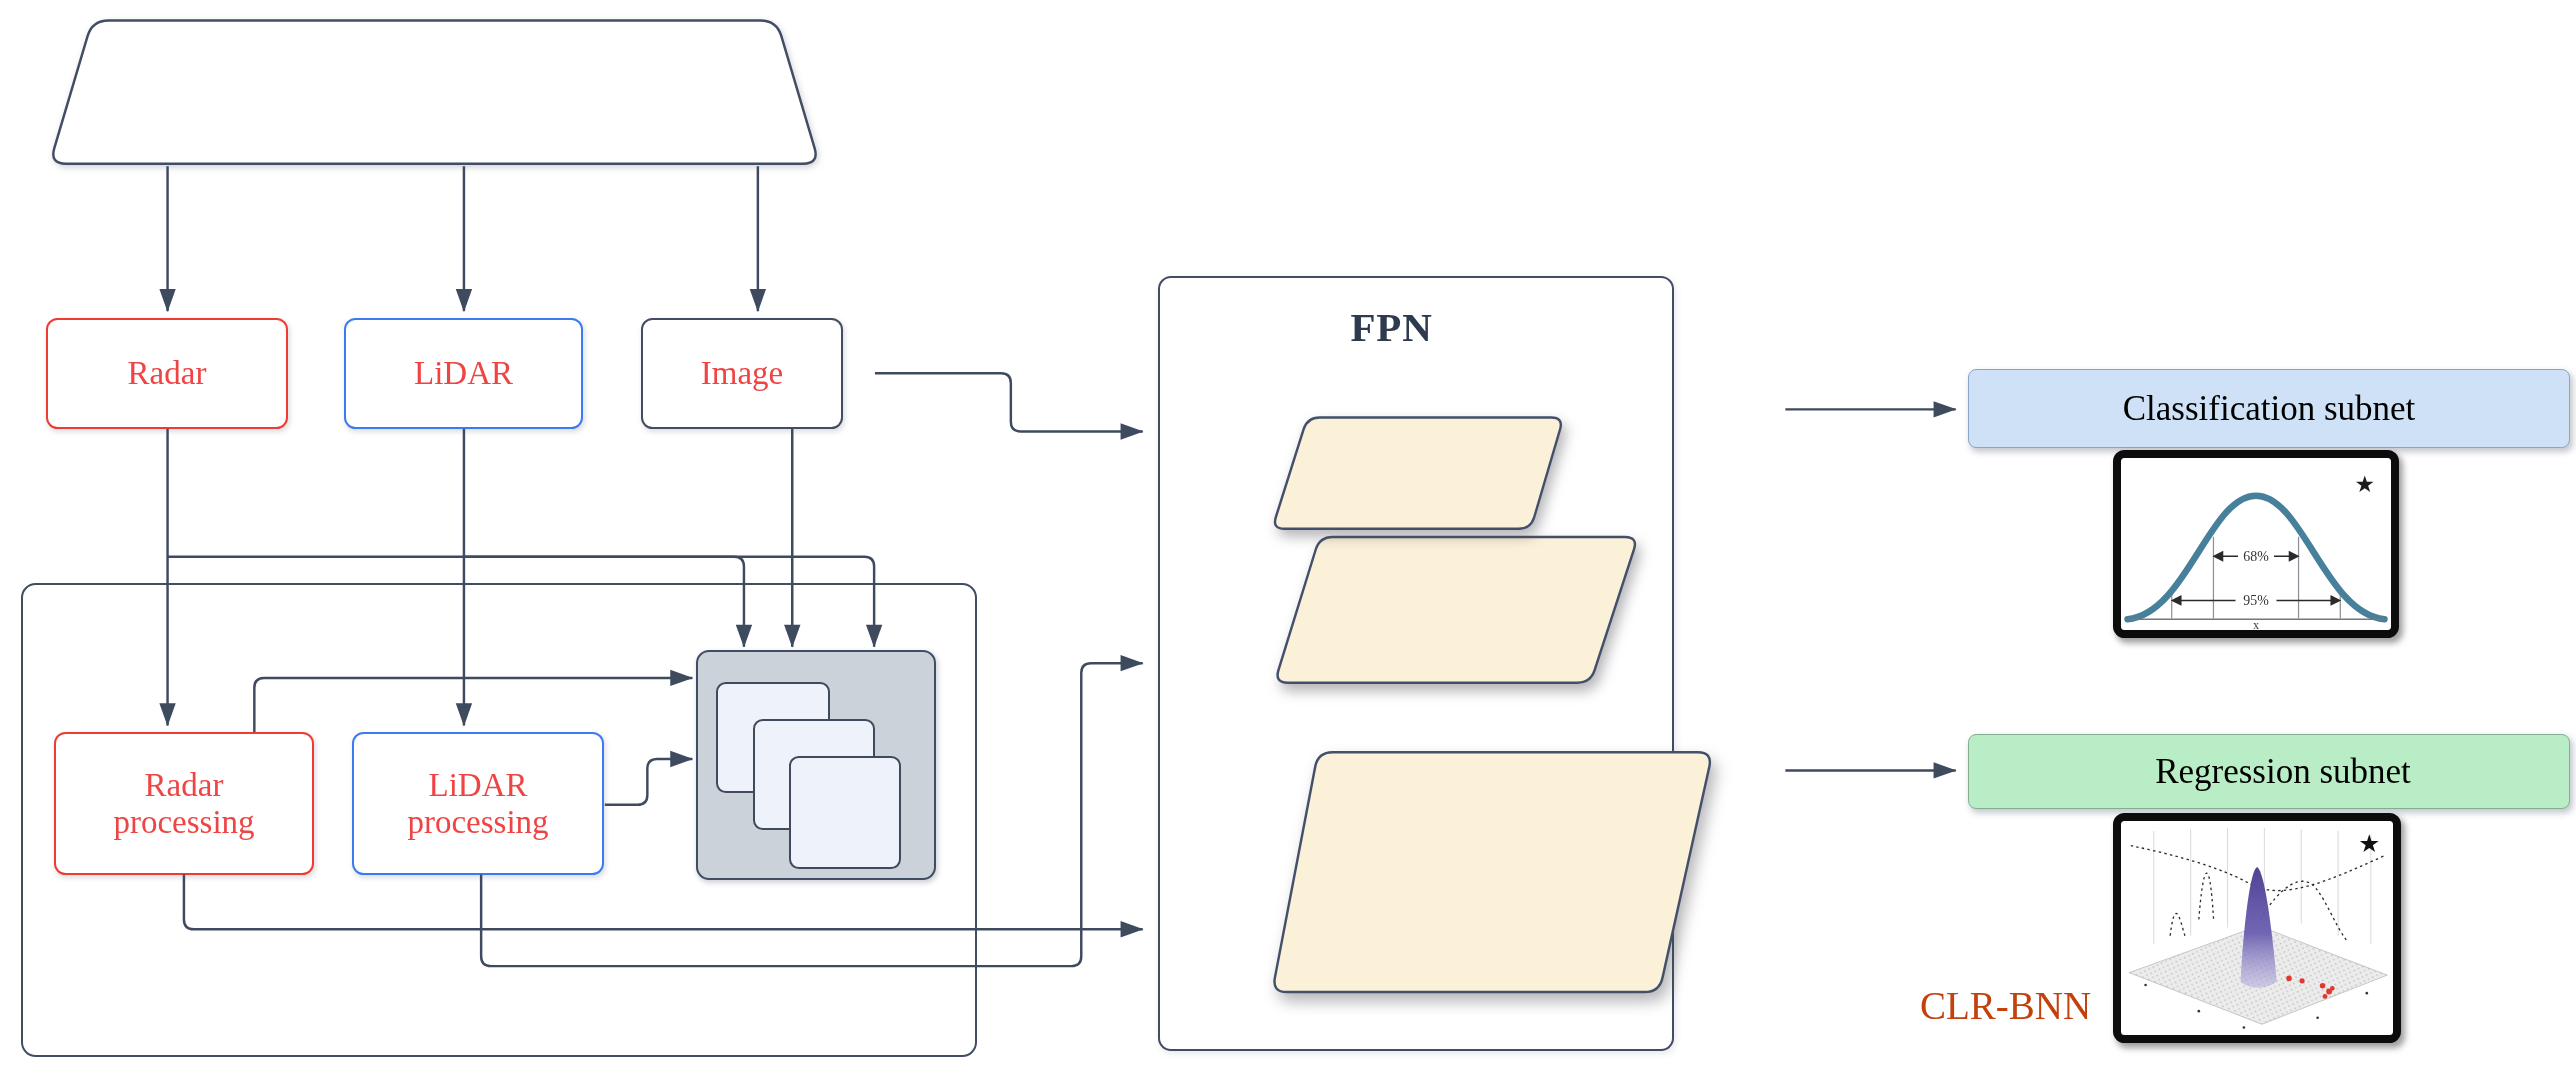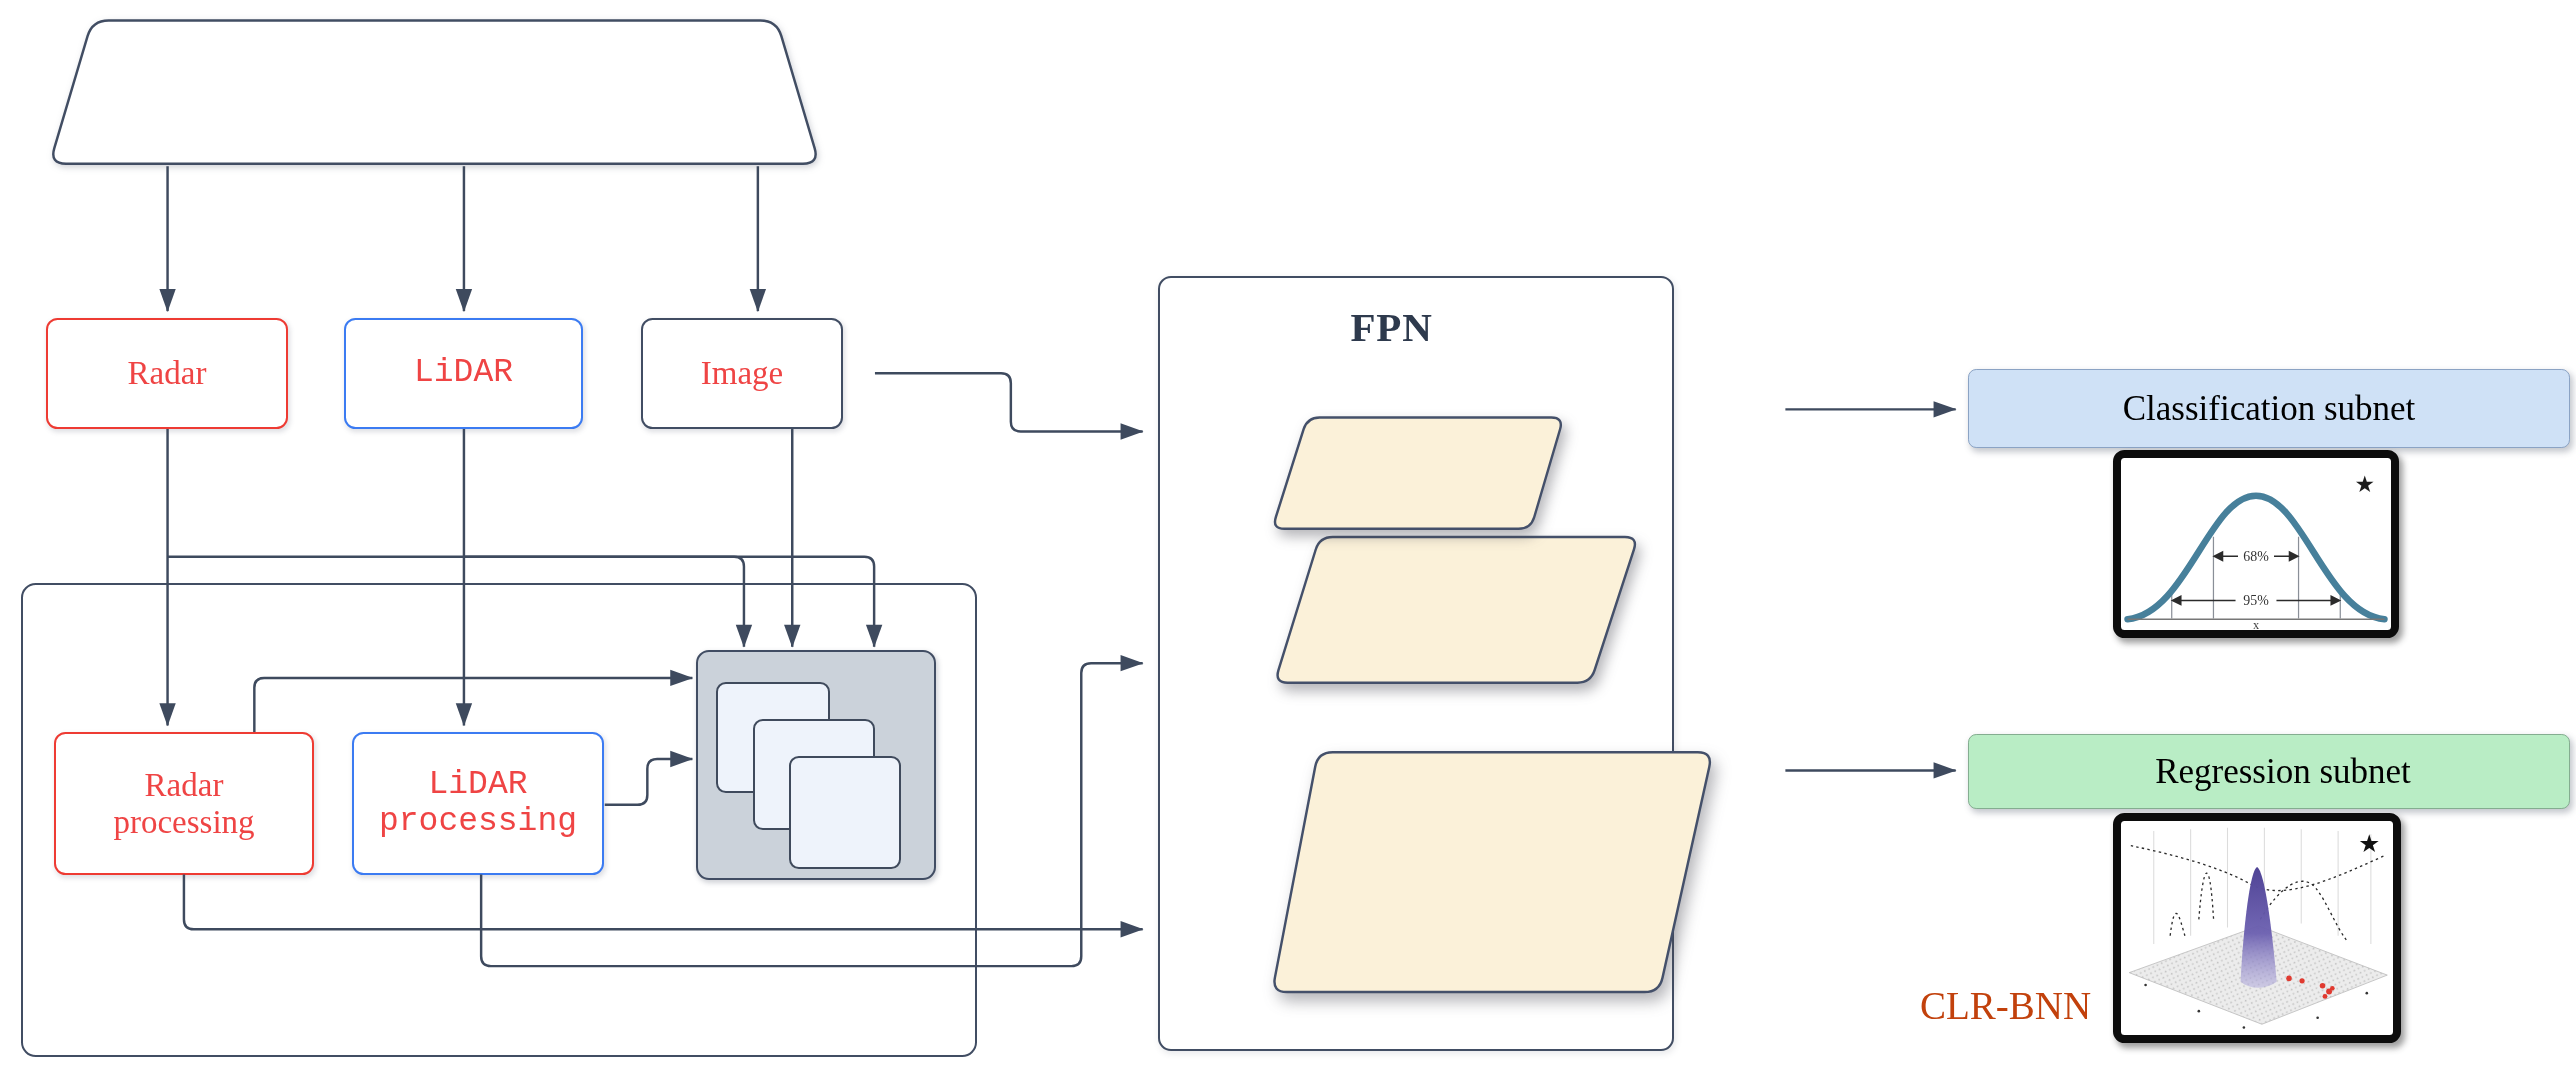--- a/index.html
+++ b/index.html
@@ -18,21 +18,21 @@
     border-radius:11.5px;
     display:flex;align-items:center;justify-content:center;
     text-align:center;
     font-size:33px;
     color:#ef4444;
     box-shadow:1.6px 2.5px 4.9px rgba(70,80,100,0.18);
     box-sizing:border-box;
     line-height:1.12;
   }
   .red-border{border-color:#ee3b33;}
-  .blue-border{border-color:#3b7bf2;font-family:Liberation Mono, monospace;}
+  .blue-border{border-color:#3b7bf2;}
   #container-box{
     position:absolute;
     border:2.5px solid #414d63;
     border-radius:14.7px;
     background:transparent;
     box-shadow:none;
   }
   #grey-box{
     position:absolute;
     background:#cbd2da;

